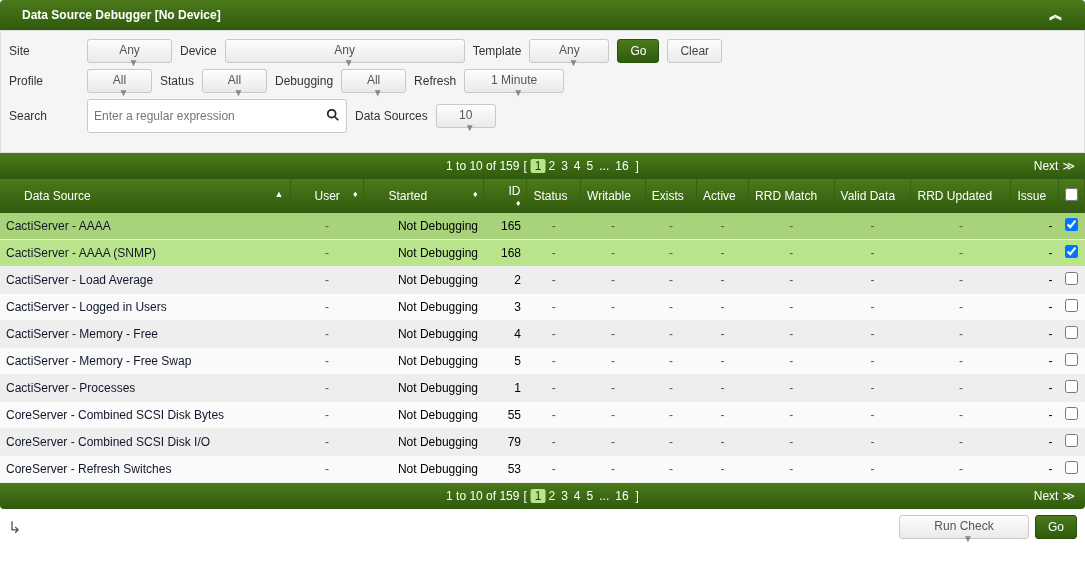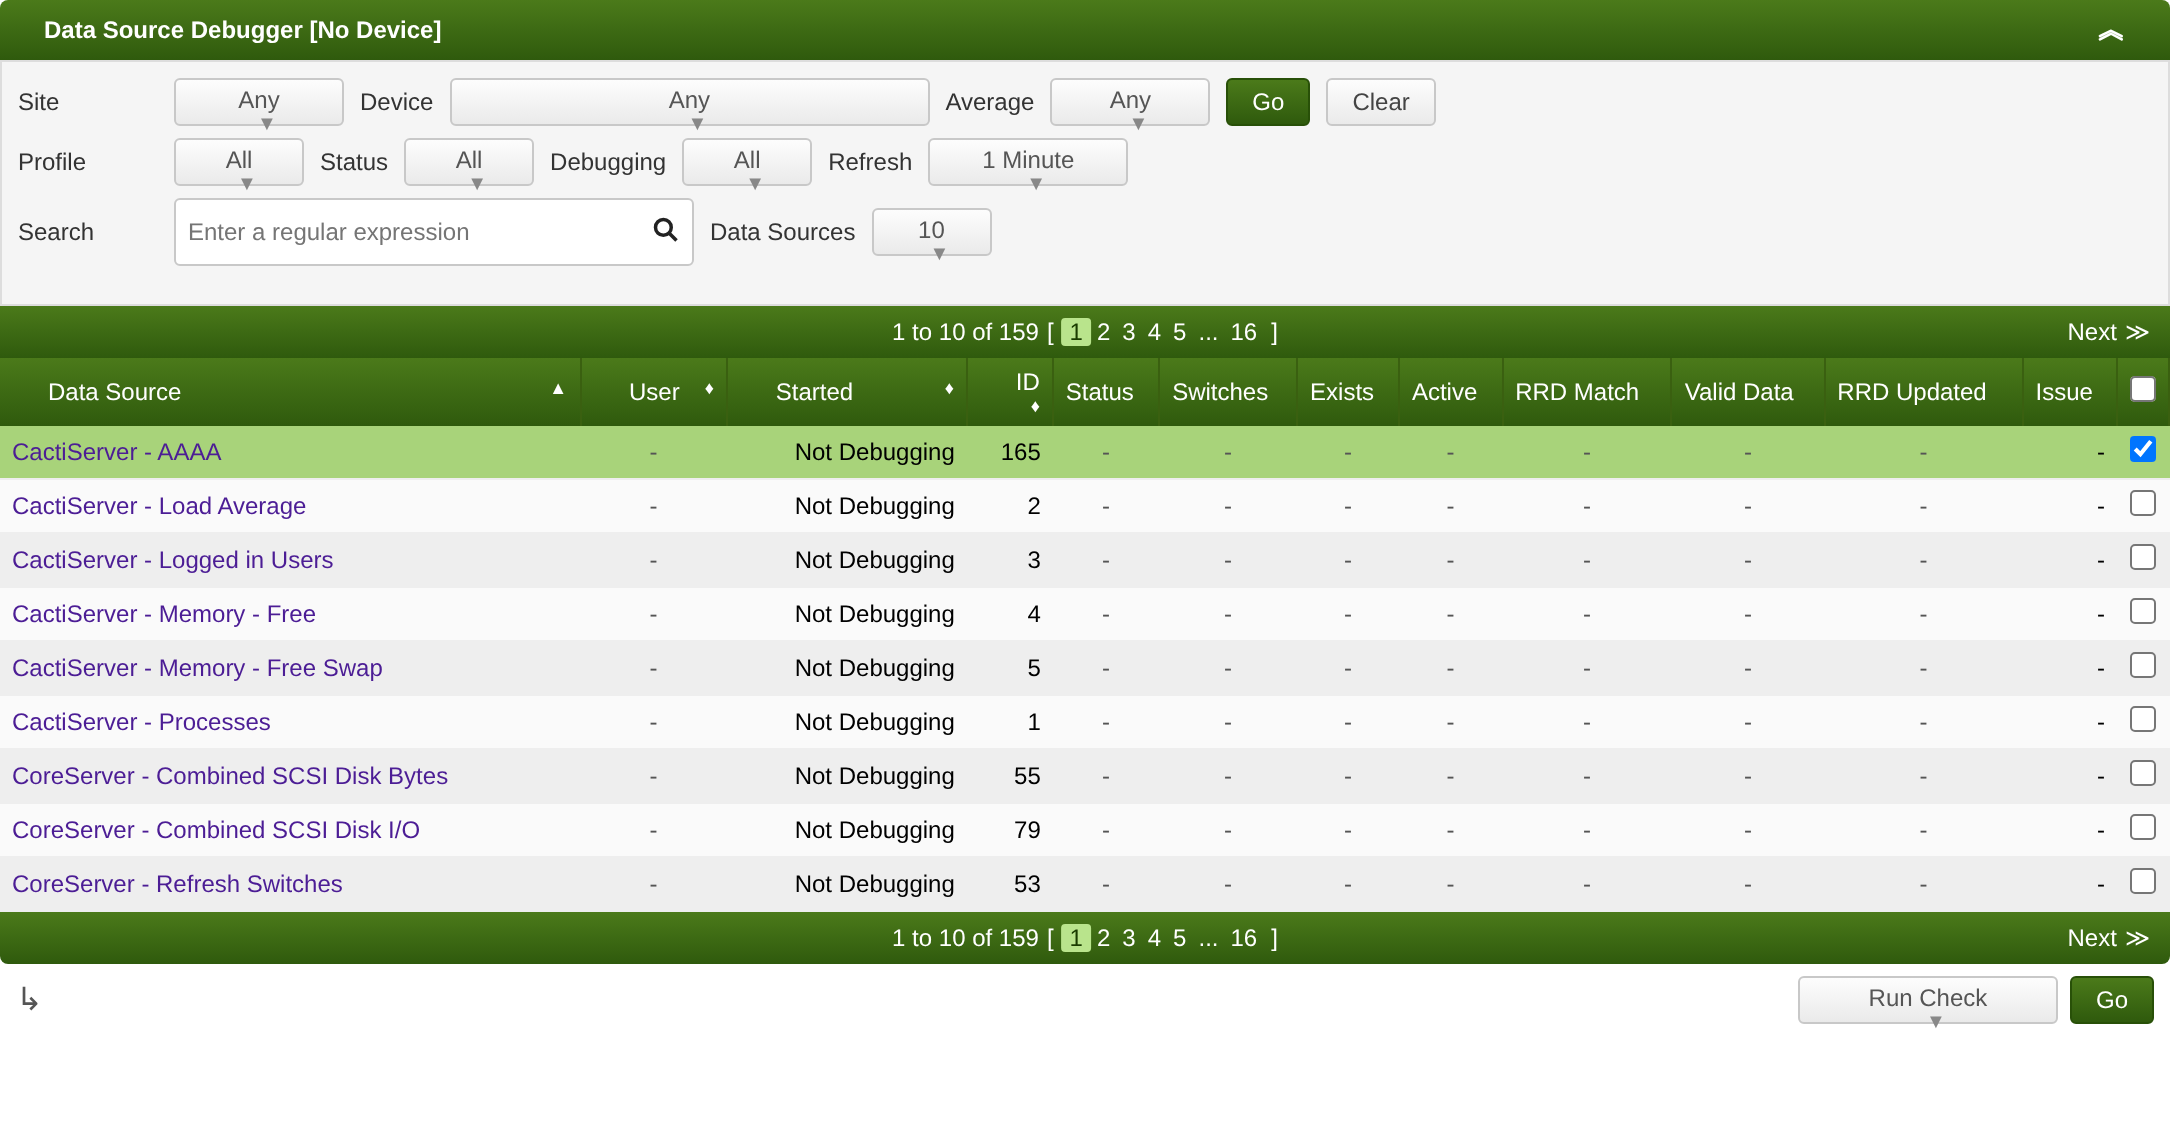--- a/index.html
+++ b/index.html
@@ -59,21 +59,21 @@
   border-right:1px solid #3a6010;
 }
 table.data th.sortable { cursor:pointer;padding-left:24px; }
 table.data th .sort-ic { font-size:9px; margin-left:4px; float:right; }
 table.data td { padding:5px 6px; font-size:12px; border-bottom:1px solid #eee; }
 tbody tr:nth-child(odd) { background:#eeeeee; }
 tbody tr:nth-child(even) { background:#fafafa; }
 tbody tr.sel { background:#a8d37a !important; }
 tbody tr.sel:nth-child(even) { background:#b9e48c !important; }
 .dash { text-align:center; color:#555; }
-.ds-link { color:#4c1d95; text-decoration:none; cursor:pointer; }
+.ds-link { color:#0f172a; text-decoration:none; cursor:pointer; }
 td.idcol { text-align:right; padding-right:12px; }
 td.startedcol { text-align:right; padding-right:8px; white-space:nowrap; }
 th.right { text-align:right; }
 .footer-bar {
   display:flex; align-items:center; padding:6px 8px; gap:6px;
 }
 .footer-left { color:#555; font-size:16px; }
 .footer-spacer { flex:1; }
 input[type=checkbox]{ cursor:pointer; width:13px; height:13px; }
 th.chkcol, td.chkcol { width:22px; text-align:center; }
@@ -95,21 +95,21 @@
         </div>
       <div class="dropdown" style="width:85px">
           <span>Any</span>
           <span class="caret">▼</span>
         </div>
       <span class="filter-label">Device</span>
       <div class="dropdown" style="width:240px">
           <span>Any</span>
           <span class="caret">▼</span>
         </div>
-      <span class="filter-label">Average</span>
+      <span class="filter-label">Template</span>
       <div class="dropdown" style="width:80px">
           <span>Any</span>
           <span class="caret">▼</span>
         </div>
       <button class="btn btn-primary">Go</button>
       <button class="btn">Clear</button>
     </div>
     <div class="filter-row">
       <div class="filter-cell" style="width:70px">
           <span class="filter-label">Profile</span>
@@ -169,21 +169,21 @@
   </div>
 
   <table class="data">
     <thead>
       <tr>
         <th class="sortable" style="width:290px"><span>Data Source</span><span class="sort-ic">▲</span></th>
         <th class="sortable"><span>User</span><span class="sort-ic">♦</span></th>
         <th class="sortable right" style="width:120px"><span>Started</span><span class="sort-ic">♦</span></th>
         <th class="sortable right" style="width:42px"><span>ID</span><span class="sort-ic">♦</span></th>
         <th><span>Status</span></th>
-        <th><span>Switches</span></th>
+        <th><span>Writable</span></th>
         <th><span>Exists</span></th>
         <th><span>Active</span></th>
         <th><span>RRD Match</span></th>
         <th><span>Valid Data</span></th>
         <th><span>RRD Updated</span></th>
         <th class="issuecol"><span>Issue</span></th>
         <th class="chkcol"><input type="checkbox" style=""></th>
       </tr>
     </thead>
     <tbody id="table-body">
@@ -195,20 +195,35 @@
           <td class="dash">-</td>
           <td class="dash">-</td>
           <td class="dash">-</td>
           <td class="dash">-</td>
           <td class="dash">-</td>
           <td class="dash">-</td>
           <td class="dash">-</td>
           <td class="issuecol">-</td>
           <td class="chkcol"><input type="checkbox" checked="" style=""></td>
         </tr>
+        <tr class="sel">
+          <td><a class="ds-link">CactiServer - AAAA (SNMP)</a></td>
+          <td class="dash">-</td>
+          <td class="startedcol">Not Debugging</td>
+          <td class="idcol">168</td>
+          <td class="dash">-</td>
+          <td class="dash">-</td>
+          <td class="dash">-</td>
+          <td class="dash">-</td>
+          <td class="dash">-</td>
+          <td class="dash">-</td>
+          <td class="dash">-</td>
+          <td class="issuecol">-</td>
+          <td class="chkcol"><input type="checkbox" checked="" style=""></td>
+        </tr>
         <tr>
           <td><a class="ds-link">CactiServer - Load Average</a></td>
           <td class="dash">-</td>
           <td class="startedcol">Not Debugging</td>
           <td class="idcol">2</td>
           <td class="dash">-</td>
           <td class="dash">-</td>
           <td class="dash">-</td>
           <td class="dash">-</td>
           <td class="dash">-</td>

